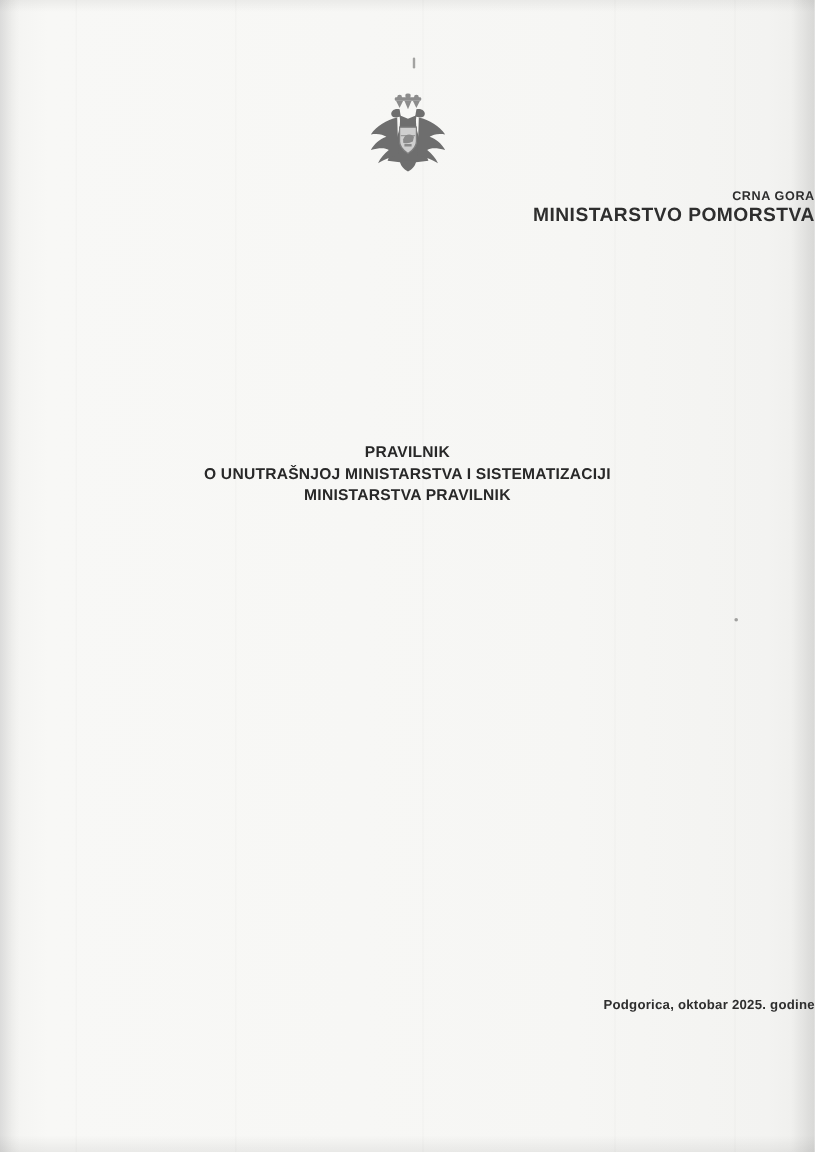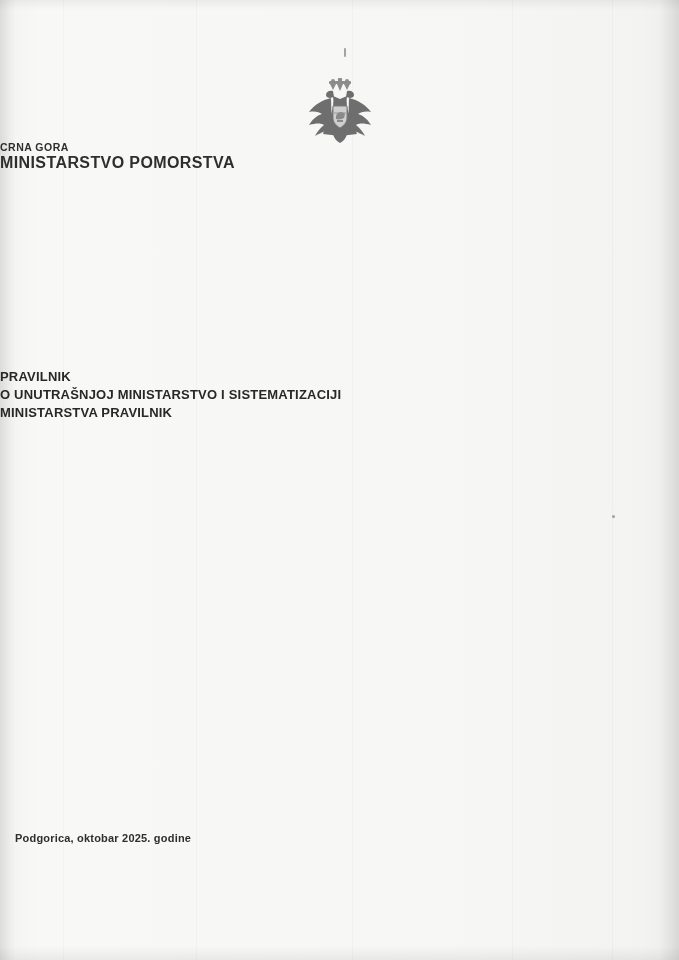--- a/index.html
+++ b/index.html
@@ -67,59 +67,60 @@
     right: 0;
     display: flex;
     justify-content: center;
   }
   .emblem svg {
     display: block;
   }
 
   .header-block {
     position: absolute;
-    top: 140px;
+    top: 157px;
     left: 0;
     right: 0;
-    text-align: left;
+    text-align: right;
     color: #2e2e2e;
   }
   .header-line1 {
     font-size: 10.5px;
     font-weight: bold;
     letter-spacing: 0.5px;
     line-height: 15px;
   }
   .header-line2 {
     font-size: 16px;
     font-weight: bold;
     letter-spacing: 0.4px;
     line-height: 15px;
   }
 
   .title-block {
     position: absolute;
     top: 368px;
     left: 0;
     right: 0;
+    text-align: center;
     color: #282828;
   }
   .title-line {
     font-size: 13px;
     font-weight: bold;
     line-height: 18px;
     letter-spacing: 0.2px;
   }
 
   .footer-block {
     position: absolute;
     top: 832px;
     left: 15px;
     right: 0;
-    text-align: left;
+    text-align: right;
     color: #2e2e2e;
   }
   .footer-line {
     font-size: 11px;
     font-weight: bold;
     letter-spacing: 0.2px;
   }
 
   
   .speck {
@@ -182,21 +183,21 @@
     </svg>
   </div>
 
   <div class="header-block">
     <div class="header-line1">CRNA GORA</div>
     <div class="header-line2">MINISTARSTVO POMORSTVA</div>
   </div>
 
   <div class="title-block">
     <div class="title-line">PRAVILNIK</div>
-    <div class="title-line">O UNUTRAŠNJOJ MINISTARSTVO I SISTEMATIZACIJI</div>
+    <div class="title-line">O UNUTRAŠNJOJ MINISTARSTVA I SISTEMATIZACIJI</div>
     <div class="title-line">MINISTARSTVA PRAVILNIK</div>
   </div>
 
   <div class="footer-block">
     <div class="footer-line">Podgorica, oktobar 2025. godine</div>
   </div>
 
 </div>
 
 </body></html>

